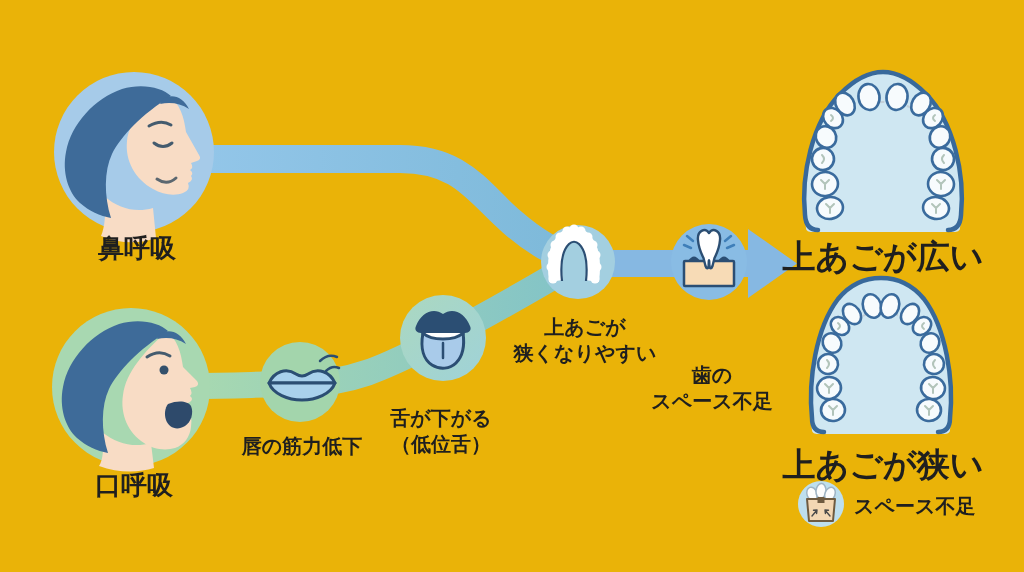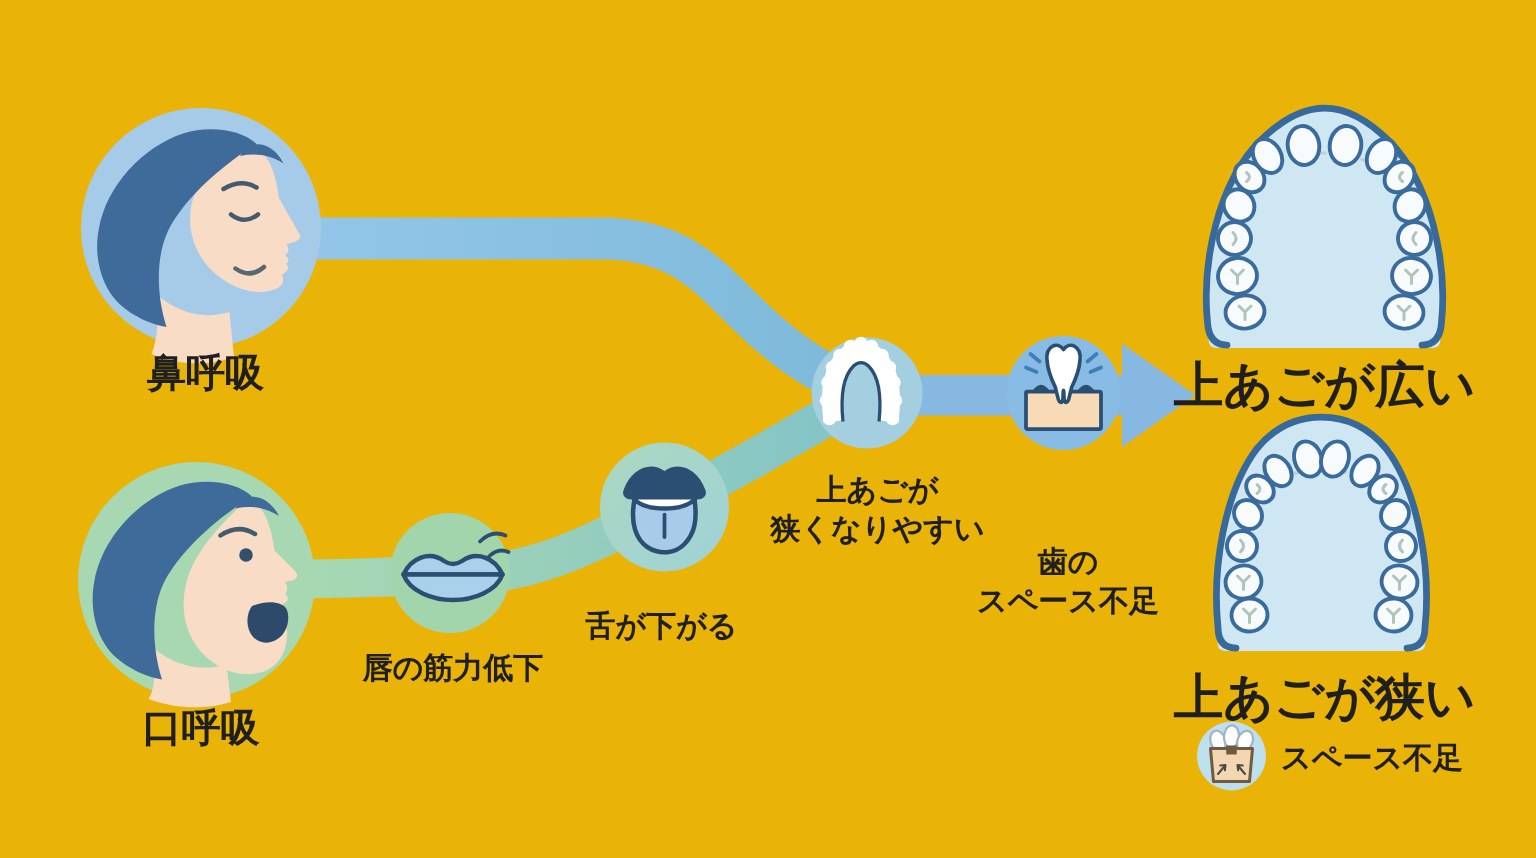--- a/index.html
+++ b/index.html
@@ -207,20 +207,21 @@
 <div class="lbl fs26" style="left:134px;top:469px;">
   <span>口呼吸</span>
 </div>
 
 <div class="lbl fs20" style="left:302px;top:433px;">
   <span>唇の筋力低下</span>
 </div>
 
 <div class="lbl fs20" style="left:441px;top:405px;">
   <div>舌が下がる</div>
+  <div>（低位舌）</div>
 </div>
 
 <div class="lbl fs20" style="left:573px;top:314px;margin-left:12px;">
   <div>上あごが</div>
   <div>狭くなりやすい</div>
 </div>
 
 <div class="lbl fs20" style="left:712px;top:314px;margin-top:48px;">
   <div>歯の</div>
   <div>スペース不足</div>

